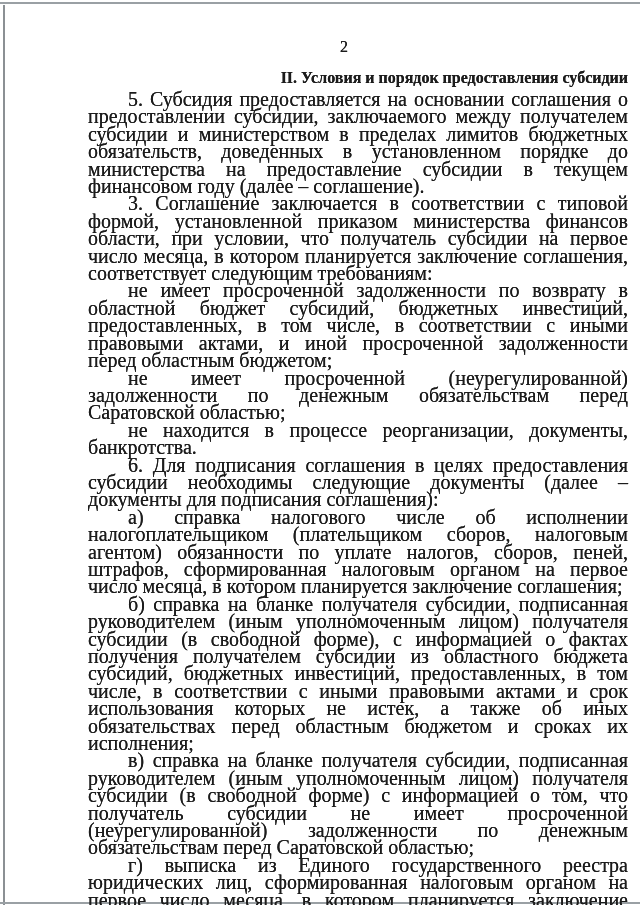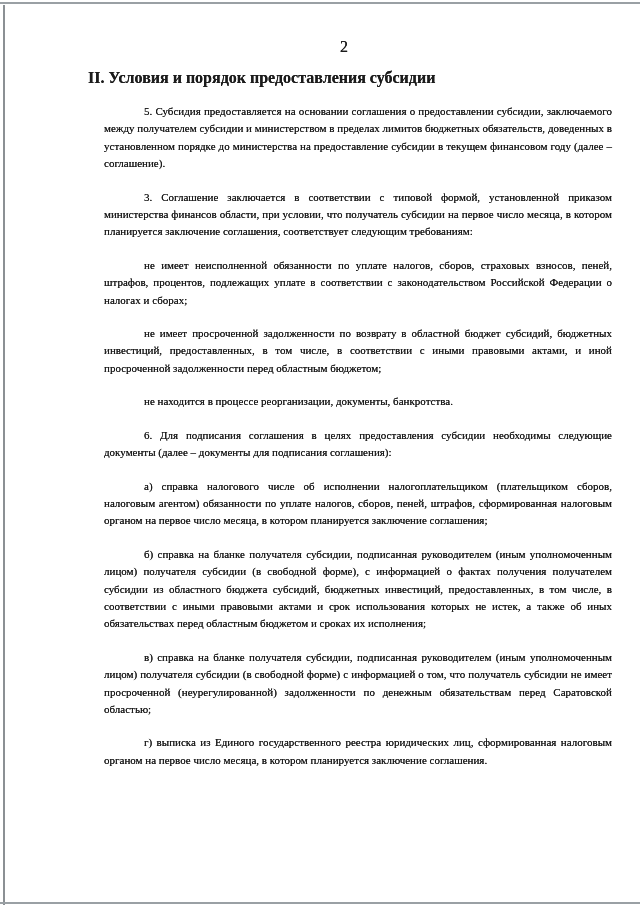--- a/index.html
+++ b/index.html
@@ -45,51 +45,51 @@
     margin: 0;
     text-align: center;
     font-size: 16px;
     line-height: 18px;
     position: relative;
     left: -14px;
     text-shadow: 0 0 0.3px currentColor;
   }
   .heading {
     margin: 13px 0 4px 0;
-    text-align: left;
+    text-align: right;
     font-weight: bold;
     font-size: 16px;
     line-height: 18px;
     text-shadow: 0 0 0.35px currentColor;
   }
   .body p {
-    margin: 16px;
-    font-size: 11px;
+    margin: 0;
+    font-size: 20px;
     line-height: 17.4px;
     text-align: justify;
     text-indent: 40px;
     text-shadow: 0 0 0.3px currentColor;
   }
 </style>
 </head>
 <body>
 
 <div class="page">
   <div class="edge-top"></div>
   <div class="edge-left"></div>
   <div class="edge-bottom"></div>
 
   <div class="content">
     <p class="page-number">2</p>
     <h2 class="heading">II. Условия и порядок предоставления субсидии</h2>
     <div class="body">
       <p>5. Субсидия предоставляется на основании соглашения о предоставлении субсидии, заключаемого между получателем субсидии и министерством в пределах лимитов бюджетных обязательств, доведенных в установленном порядке до министерства на предоставление субсидии в текущем финансовом году (далее – соглашение).</p>
       <p>3. Соглашение заключается в соответствии с типовой формой, установленной приказом министерства финансов области, при условии, что получатель субсидии на первое число месяца, в котором планируется заключение соглашения, соответствует следующим требованиям:</p>
-      <p>не имеет неисполненной обязанности по уплате налогов, сборов, страховых взносов, пеней, штрафов, процентов, подлежащих уплате в соответствии с законодательством Российской Федерации о налогах и сборах;</p>
       <p>не имеет просроченной задолженности по возврату в областной бюджет субсидий, бюджетных инвестиций, предоставленных, в том числе, в соответствии с иными правовыми актами, и иной просроченной задолженности перед областным бюджетом;</p>
+      <p>не имеет просроченной (неурегулированной) задолженности по денежным обязательствам перед Саратовской областью;</p>
       <p>не находится в процессе реорганизации, документы, банкротства.</p>
       <p>6. Для подписания соглашения в целях предоставления субсидии необходимы следующие документы (далее – документы для подписания соглашения):</p>
       <p>а) справка налогового числе об исполнении налогоплательщиком (плательщиком сборов, налоговым агентом) обязанности по уплате налогов, сборов, пеней, штрафов, сформированная налоговым органом на первое число месяца, в котором планируется заключение соглашения;</p>
       <p>б) справка на бланке получателя субсидии, подписанная руководителем (иным уполномоченным лицом) получателя субсидии (в свободной форме), с информацией о фактах получения получателем субсидии из областного бюджета субсидий, бюджетных инвестиций, предоставленных, в том числе, в соответствии с иными правовыми актами и срок использования которых не истек, а также об иных обязательствах перед областным бюджетом и сроках их исполнения;</p>
       <p>в) справка на бланке получателя субсидии, подписанная руководителем (иным уполномоченным лицом) получателя субсидии (в свободной форме) с информацией о том, что получатель субсидии не имеет просроченной (неурегулированной) задолженности по денежным обязательствам перед Саратовской областью;</p>
       <p>г) выписка из Единого государственного реестра юридических лиц, сформированная налоговым органом на первое число месяца, в котором планируется заключение соглашения.</p>
     </div>
   </div>
 </div>
 

